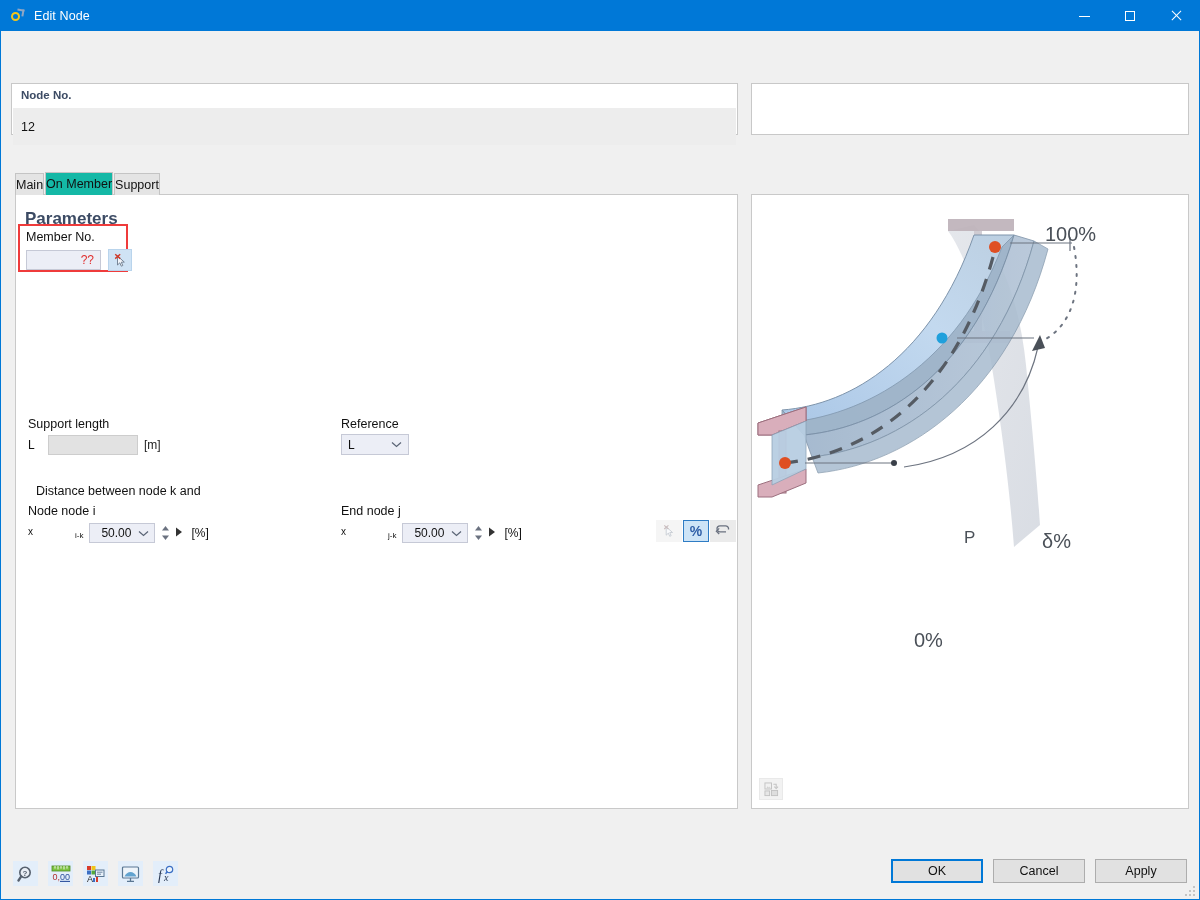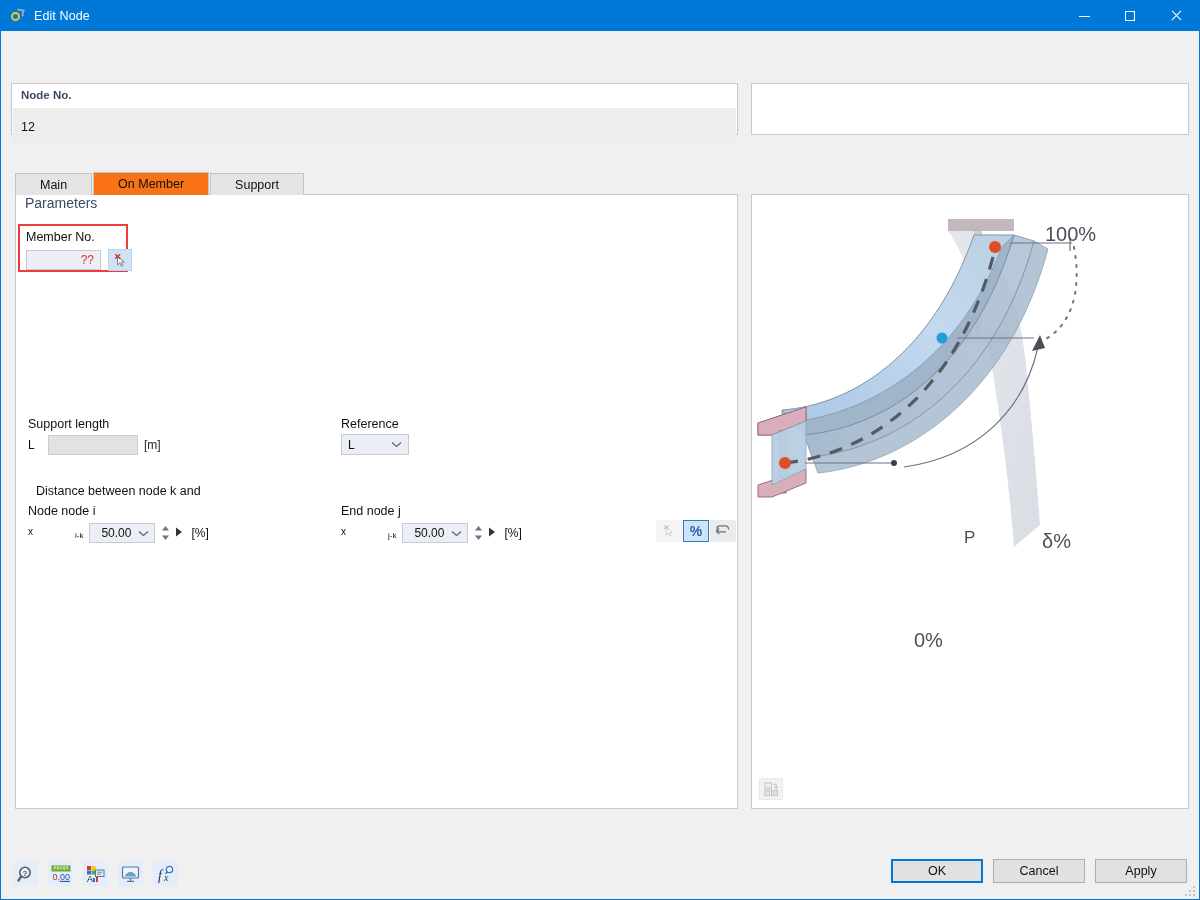--- a/index.html
+++ b/index.html
@@ -68,33 +68,33 @@
   }
   .node-value{margin-left:8px;font-size:12.5px;color:#111;}
   .right-blank{
     position:absolute;left:750px;top:8px;right:10px;height:52px;
     background:#fff;border:1px solid #c8c8c8;box-sizing:border-box;
   }
 
   
   .tabs{position:absolute;left:14px;top:97px;display:flex;align-items:flex-end;z-index:3;}
   .tab{
-    height:22px;padding:0 24px;display:flex;align-items:center;
+    height:22px;padding:0 0;display:flex;align-items:center;
     font-size:12.5px;color:#111;background:#e4e4e4;border:1px solid #c4c4c4;
     border-bottom:none;margin-right:1px;box-sizing:border-box;
   }
-  .tab.active{background:#f97316;height:23px;border-color:#c4c4c4;position:relative;z-index:4;}
+  .tab.active{background:#14b8a6;height:23px;border-color:#c4c4c4;position:relative;z-index:4;}
 
   
   .panel{
     position:absolute;left:14px;top:119px;width:723px;bottom:0;
     background:#fff;border:1px solid #c9c9c9;box-sizing:border-box;
   }
   .panel-title{
-    position:absolute;left:9px;top:0;font-size:14px;color:#3c4b64;font-weight:normal;
+    position:absolute;left:9px;top:14px;font-size:17px;color:#3c4b64;font-weight:bold;
   }
 
   
   .hl-box{
     position:absolute;left:2px;top:29px;width:110px;height:48px;
     border:2.5px solid #ef3b3b;box-sizing:border-box;
   }
 
   .fld-label{font-size:12.5px;color:#111;}
 

